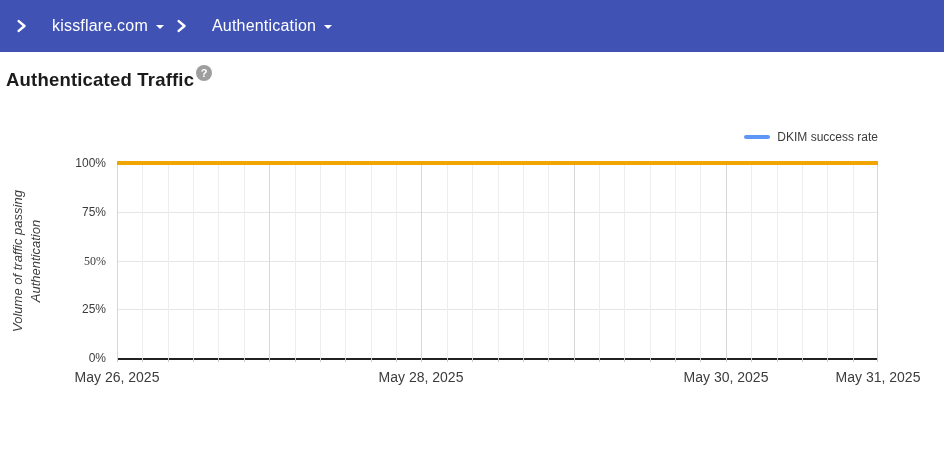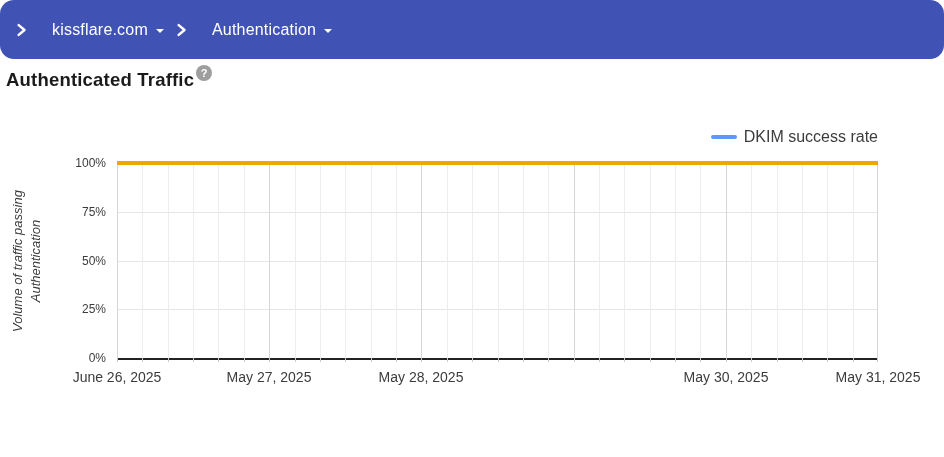--- a/index.html
+++ b/index.html
@@ -1,41 +1,41 @@
 <!DOCTYPE html>
 <html><head>
 <meta charset="utf-8">
 <style>
   * { box-sizing: border-box; }
   html,body { margin:0; padding:0; background:#ffffff; }
   body { font-family:"Liberation Sans", sans-serif; }
   .page { position:relative; width:944px; height:457px; background:#ffffff; overflow:hidden; }
 
   
-  .appbar { position:absolute; top:0; left:0; width:944px; height:59px; background:#4053b4;
-            display:flex; align-items:center; padding:0 10px;border-radius:14px; }
+  .appbar { position:absolute; top:0; left:0; width:944px; height:52px; background:#4053b4;
+            display:flex; align-items:center; padding:0 10px; }
   .crumb-sep { display:flex; align-items:center; justify-content:center; width:22px; height:22px; }
   .crumb-item { display:flex; align-items:center; color:#ffffff; font-size:16px;
                 padding:4px 6px; cursor:pointer; white-space:nowrap; }
   .crumb-item .label { letter-spacing:0.2px; }
   .caret-down { width:0; height:0; border-left:4px solid transparent; border-right:4px solid transparent;
                 border-top:4px solid #ffffff; margin-left:8px; margin-top:2px; }
   .crumb-gap { width:14px; }
 
   
   .title-row { position:absolute; top:68px; left:6px; display:flex; align-items:flex-start; }
   .page-title { margin:0; font-size:18.5px; font-weight:700; color:#1b1b1b; letter-spacing:0.2px; line-height:24px; }
   .help-badge { width:16px; height:16px; border-radius:50%; background:#9e9e9e; color:#ffffff;
                 font-size:11px; font-weight:700; display:flex; align-items:center; justify-content:center;
                 margin-left:2px; margin-top:-3px; cursor:pointer; }
 
   
   .legend { position:absolute; top:128px; left:117px; width:761px; height:18px;
             display:flex; justify-content:flex-end; align-items:center; gap:18px;
-            font-size:16px; color:#3c3c3c; }
+            font-size:12px; color:#3c3c3c; }
   .legend-item { display:flex; align-items:center; gap:7px; white-space:nowrap; }
   .legend-swatch { width:26px; height:4px; border-radius:2px; display:inline-block; }
 
   
   .plot { position:absolute; left:117px; top:163px; width:761px; height:197px;
           border-bottom:2px solid #222222; }
   .hgrid { position:absolute; left:0; width:100%; height:1px; background:#e6e6e6; }
   .vgrid-minor { position:absolute; top:0; height:100%; width:1px; background:#ededed; }
   .vgrid-major { position:absolute; top:0; height:100%; width:1px; background:#d6d6d6; }
   .axis-tick { position:absolute; width:1px; height:4px; background:#c9c9c9; }
@@ -163,21 +163,20 @@
       <div class="axis-tick" style="left: 760px; top: 195px;"></div>
       <svg width="761" height="195" class="series-svg">
         <polyline points="0,0 152.2,0 304.4,0 456.59999999999997,0 608.8,0 761,0" fill="none" stroke="#5e97f6" stroke-width="4"></polyline>
         <polyline points="0,0 152.2,0 304.4,0 456.59999999999997,0 608.8,0 761,0" fill="none" stroke="#d23f31" stroke-width="4"></polyline>
         <polyline points="0,0 152.2,0 304.4,0 456.59999999999997,0 608.8,0 761,0" fill="none" stroke="#f0a500" stroke-width="4"></polyline>
       </svg>
     </div>
 
 <div class="y-tick-label" style="top: 350px;">0%</div>
     <div class="y-tick-label" style="top: 301.25px;">25%</div>
-    <div class="y-tick-label" style="top: 252.5px;">50%</div>
+    <div class="y-tick-label" style="top: 252.5px; font-family: Liberation Serif, serif;">50%</div>
     <div class="y-tick-label" style="top: 203.75px;">75%</div>
     <div class="y-tick-label" style="top: 155px;">100%</div>
-    <div class="x-tick-label" style="left: 47px;">June 26, 2025</div>
-    <div class="x-tick-label" style="left: 199px;">May 27, 2025</div>
+    <div class="x-tick-label" style="left: 47px;">May 26, 2025</div>
     <div class="x-tick-label" style="left: 351px;">May 28, 2025</div>
     <div class="x-tick-label" style="left: 656px;">May 30, 2025</div>
     <div class="x-tick-label" style="left: 808px;">May 31, 2025</div>
   </div>
 
 </body></html>

